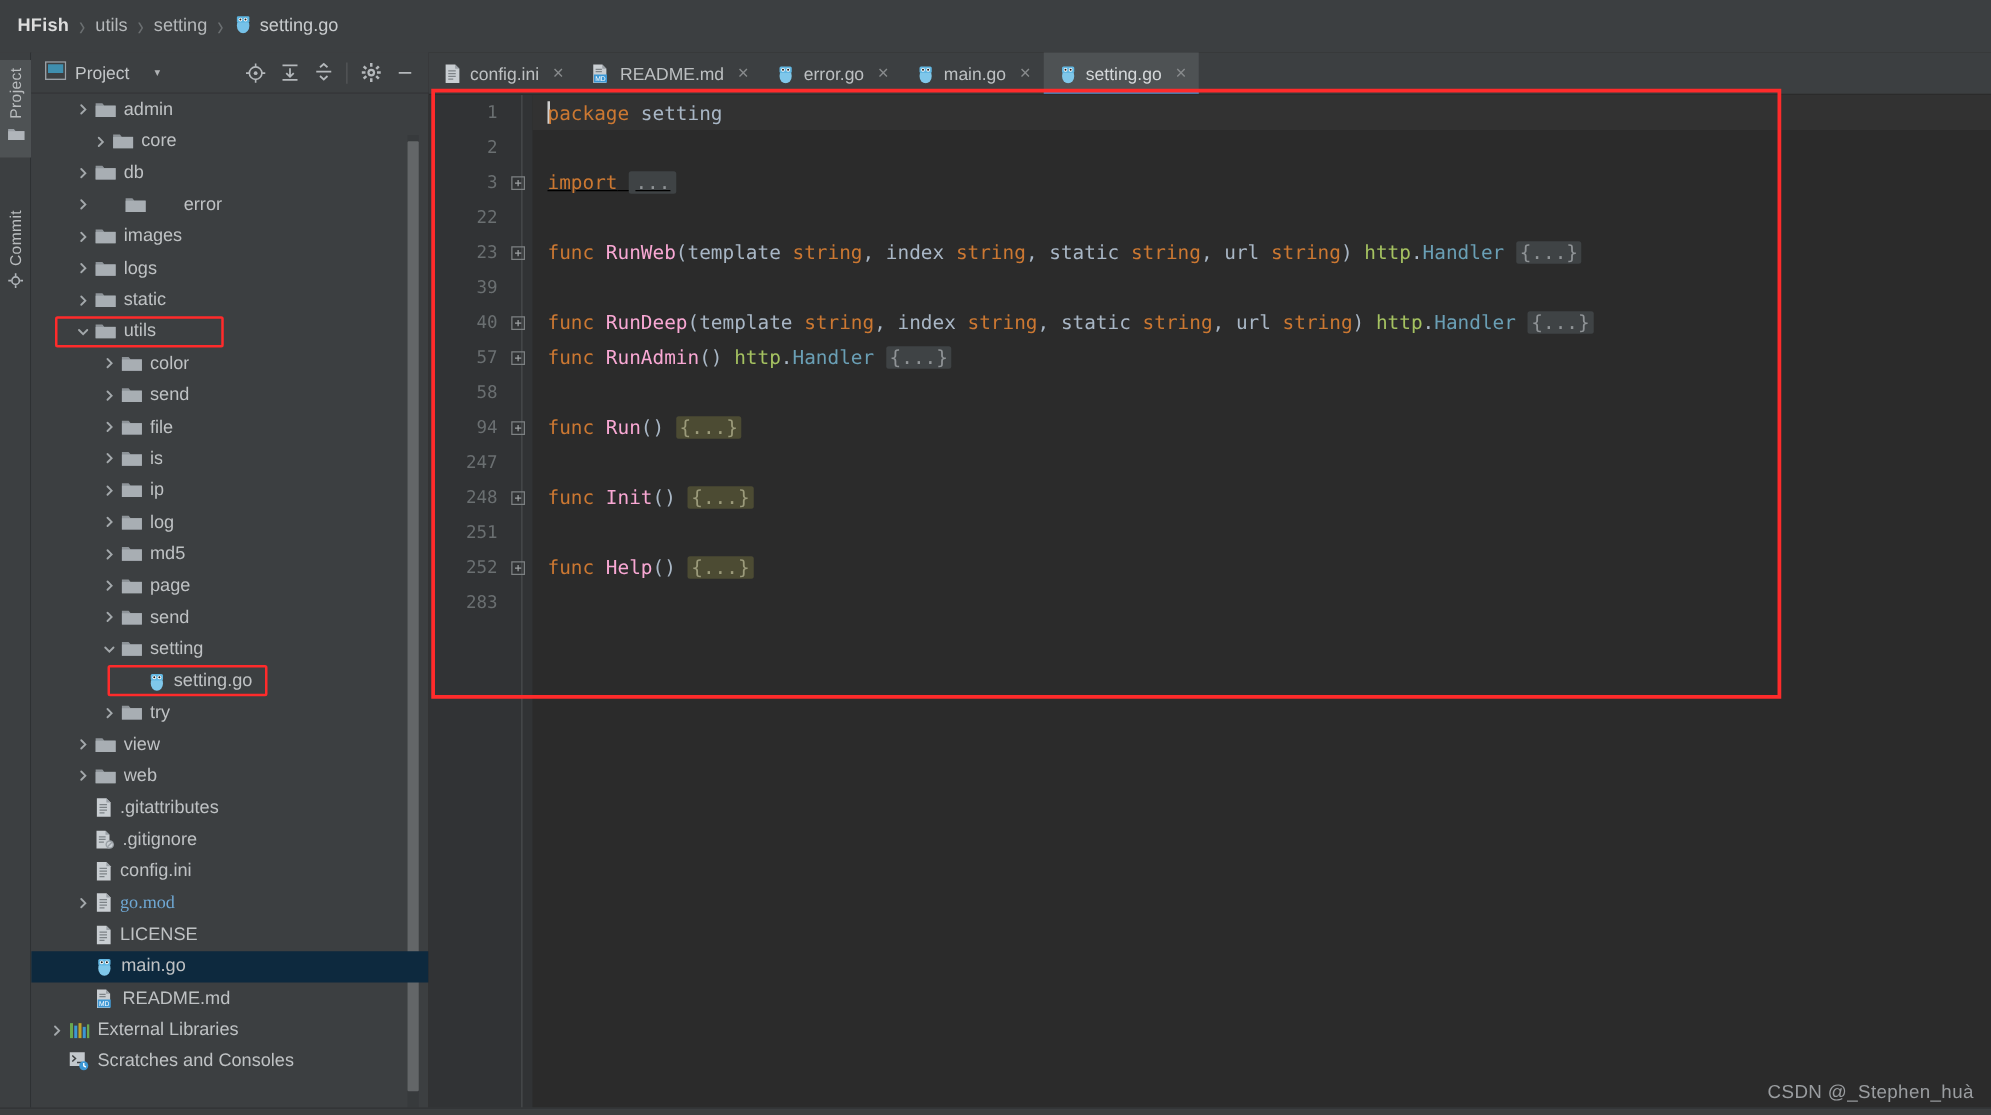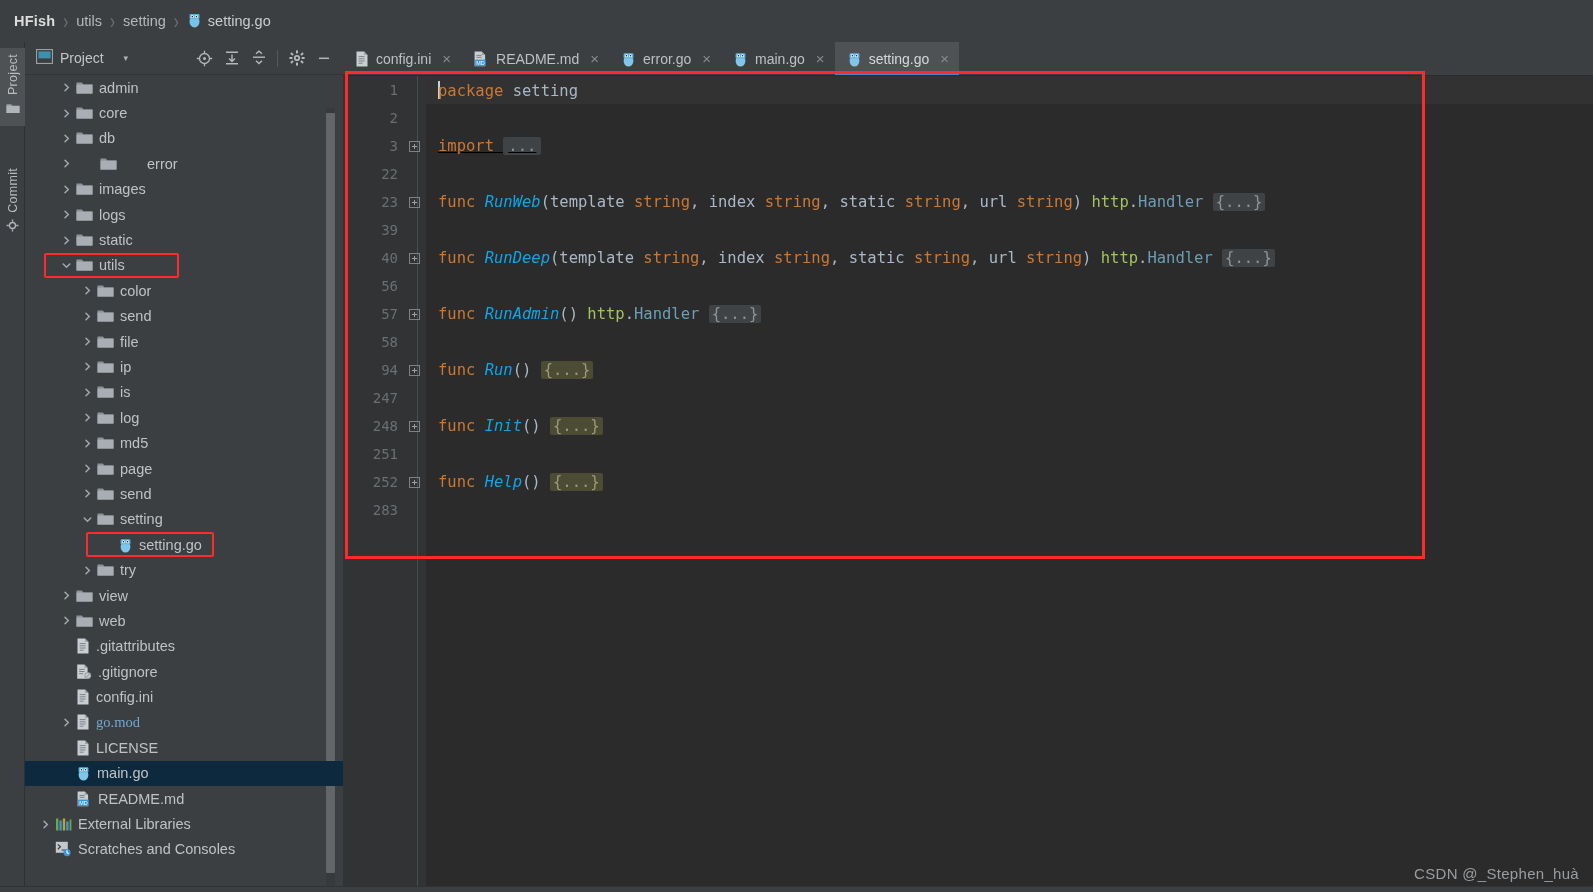--- a/index.html
+++ b/index.html
@@ -154,21 +154,21 @@
     position:absolute; left:83px; right:0; top:0; height:28px;
     background:#323232; z-index:0;
   }
   .caret {
     display:inline-block; width:2px; height:18px; background:#d0d0d0;
     vertical-align:-3px; margin-right:-2px;
   }
 
   
   .kw    { color:#cc7832; }
-  .fn    { color:#0ea5e9;font-style:italic; }
+  .fn    { color:#f9a8d4; }
   .pkg   { color:#a9b7c6; }
   .cls   { color:#6a9fb5; }
   .green { color:#a5c261; }
   .pln   { color:#a9b7c6; }
   .fold-ph {
     background:#3f4345; color:#8f9396; padding:0 3px; border-radius:2px;
   }
   .fold-ph.olive { background:#4c4b33; color:#9b9a7a; }
   .fold-ph.dots  { background:#3f4345; color:#8f9396; padding:0 5px; }
 
@@ -305,21 +305,21 @@
               </svg>
             </span>
             <span class="ico">
               <svg width="17" height="14" viewBox="0 0 17 14">
                 <path d="M0.5 1.6h5.4l1.5 1.8H16.5v9.1H0.5z" fill="#8d9398"></path>
                 <path d="M0.5 3.6h16v9H0.5z" fill="#a8aeb3"></path>
               </svg>
             </span>
             <span class="lbl">admin</span>
           </div>
-          <div class="row" style="padding-left: 35px;">
+          <div class="row" style="padding-left: 49px;">
             <span class="arrow">
               <svg width="13" height="13" viewBox="0 0 13 13">
                 <path d="M5 3.2l3.3 3.3L5 9.8" fill="none" stroke="#a3a8ab" stroke-width="1.5" stroke-linecap="round"></path>
               </svg>
             </span>
             <span class="ico">
               <svg width="17" height="14" viewBox="0 0 17 14">
                 <path d="M0.5 1.6h5.4l1.5 1.8H16.5v9.1H0.5z" fill="#8d9398"></path>
                 <path d="M0.5 3.6h16v9H0.5z" fill="#a8aeb3"></path>
               </svg>
@@ -458,35 +458,35 @@
               <svg width="13" height="13" viewBox="0 0 13 13">
                 <path d="M5 3.2l3.3 3.3L5 9.8" fill="none" stroke="#a3a8ab" stroke-width="1.5" stroke-linecap="round"></path>
               </svg>
             </span>
             <span class="ico">
               <svg width="17" height="14" viewBox="0 0 17 14">
                 <path d="M0.5 1.6h5.4l1.5 1.8H16.5v9.1H0.5z" fill="#8d9398"></path>
                 <path d="M0.5 3.6h16v9H0.5z" fill="#a8aeb3"></path>
               </svg>
             </span>
+            <span class="lbl">is</span>
+          </div>
+          <div class="row" style="padding-left: 56px;">
+            <span class="arrow">
+              <svg width="13" height="13" viewBox="0 0 13 13">
+                <path d="M5 3.2l3.3 3.3L5 9.8" fill="none" stroke="#a3a8ab" stroke-width="1.5" stroke-linecap="round"></path>
+              </svg>
+            </span>
+            <span class="ico">
+              <svg width="17" height="14" viewBox="0 0 17 14">
+                <path d="M0.5 1.6h5.4l1.5 1.8H16.5v9.1H0.5z" fill="#8d9398"></path>
+                <path d="M0.5 3.6h16v9H0.5z" fill="#a8aeb3"></path>
+              </svg>
+            </span>
             <span class="lbl">ip</span>
-          </div>
-          <div class="row" style="padding-left: 56px;">
-            <span class="arrow">
-              <svg width="13" height="13" viewBox="0 0 13 13">
-                <path d="M5 3.2l3.3 3.3L5 9.8" fill="none" stroke="#a3a8ab" stroke-width="1.5" stroke-linecap="round"></path>
-              </svg>
-            </span>
-            <span class="ico">
-              <svg width="17" height="14" viewBox="0 0 17 14">
-                <path d="M0.5 1.6h5.4l1.5 1.8H16.5v9.1H0.5z" fill="#8d9398"></path>
-                <path d="M0.5 3.6h16v9H0.5z" fill="#a8aeb3"></path>
-              </svg>
-            </span>
-            <span class="lbl">is</span>
           </div>
           <div class="row" style="padding-left: 56px;">
             <span class="arrow">
               <svg width="13" height="13" viewBox="0 0 13 13">
                 <path d="M5 3.2l3.3 3.3L5 9.8" fill="none" stroke="#a3a8ab" stroke-width="1.5" stroke-linecap="round"></path>
               </svg>
             </span>
             <span class="ico">
               <svg width="17" height="14" viewBox="0 0 17 14">
                 <path d="M0.5 1.6h5.4l1.5 1.8H16.5v9.1H0.5z" fill="#8d9398"></path>
@@ -857,25 +857,20 @@
             <span class="ctext" style="position: relative; z-index: 2;"></span>
           </div>
           <div class="cline">
             <span class="lnum" style="position: relative; z-index: 2;">40</span>
             <span class="foldcell" style="position: relative; z-index: 2;">
               <span class="fold-plus"></span>
             </span>
             <span class="ctext" style="position: relative; z-index: 2;"><span class="kw">func</span><span class="pln"> </span><span class="fn">RunDeep</span><span class="pln">(</span><span class="pln">template</span><span class="pln"> </span><span class="kw">string</span><span class="pln">, </span><span class="pln">index</span><span class="pln"> </span><span class="kw">string</span><span class="pln">, </span><span class="pln">static</span><span class="pln"> </span><span class="kw">string</span><span class="pln">, </span><span class="pln">url</span><span class="pln"> </span><span class="kw">string</span><span class="pln">) </span><span class="green">http</span><span class="pln">.</span><span class="cls">Handler</span><span class="pln"> </span><span class="fold-ph">{...}</span></span>
           </div>
           <div class="cline">
-            <span class="lnum" style="position: relative; z-index: 2;">56</span>
-            <span class="foldcell" style="position: relative; z-index: 2;"></span>
-            <span class="ctext" style="position: relative; z-index: 2;"></span>
-          </div>
-          <div class="cline">
             <span class="lnum" style="position: relative; z-index: 2;">57</span>
             <span class="foldcell" style="position: relative; z-index: 2;">
               <span class="fold-plus"></span>
             </span>
             <span class="ctext" style="position: relative; z-index: 2;"><span class="kw">func</span><span class="pln"> </span><span class="fn">RunAdmin</span><span class="pln">() </span><span class="green">http</span><span class="pln">.</span><span class="cls">Handler</span><span class="pln"> </span><span class="fold-ph">{...}</span></span>
           </div>
           <div class="cline">
             <span class="lnum" style="position: relative; z-index: 2;">58</span>
             <span class="foldcell" style="position: relative; z-index: 2;"></span>
             <span class="ctext" style="position: relative; z-index: 2;"></span>

